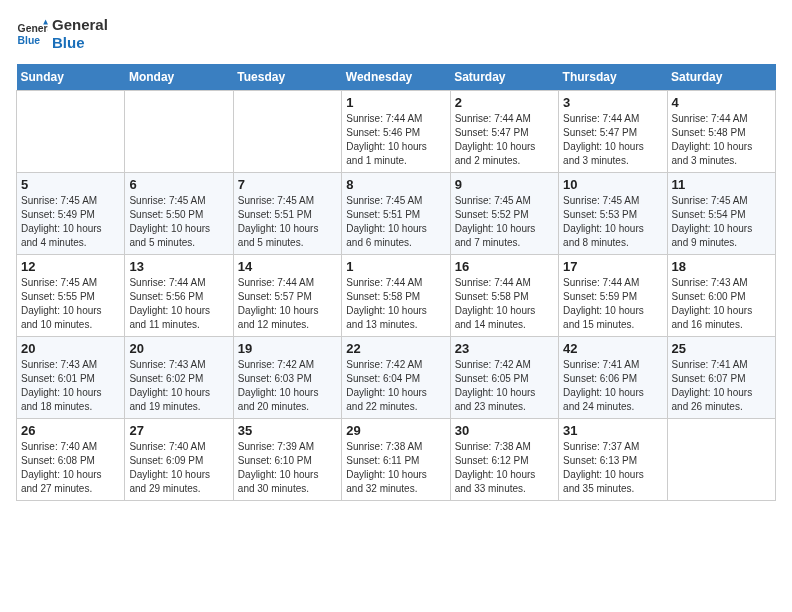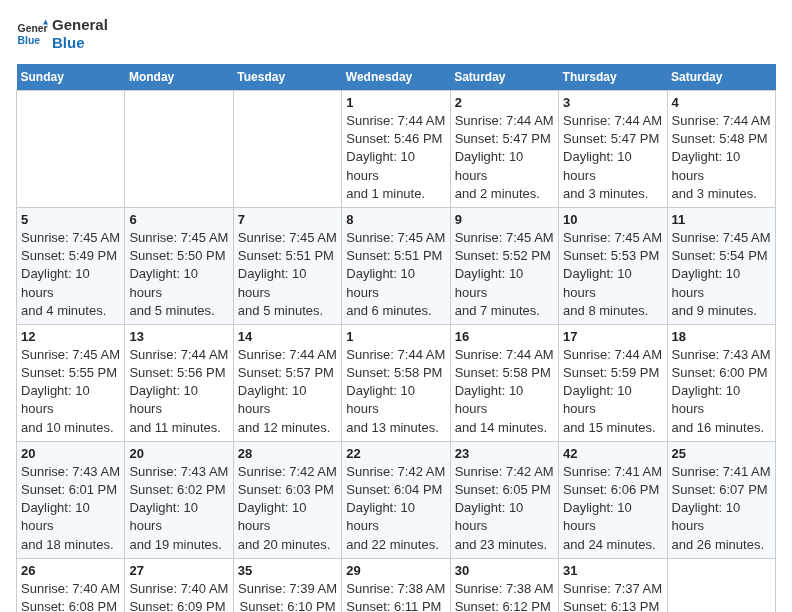--- a/index.html
+++ b/index.html
@@ -64,21 +64,21 @@
     }
     .day-num {
       font-weight: bold;
       font-size: 13px;
       margin-bottom: 2px;
       color: #222;
     }
     .day-info {
       color: #333;
       line-height: 1.4;
-      font-size: 13px;
+      font-size: 10px;
     }
     td.empty { background: #fff; }
     tbody tr:nth-child(even) td.empty { background: #f5f8fc; }
   </style>
 </head>
 <body>
 
 <div class="header">
   <div class="logo">
     <svg class="logo-icon" viewBox="0 0 40 40" xmlns="http://www.w3.org/2000/svg">
@@ -254,21 +254,21 @@
 and 18 minutes.</div>
         </td>
         <td>
           <div class="day-num">20</div>
           <div class="day-info" style="white-space: pre-line;">Sunrise: 7:43 AM
 Sunset: 6:02 PM
 Daylight: 10 hours
 and 19 minutes.</div>
         </td>
         <td>
-          <div class="day-num">28</div>
+          <div class="day-num">19</div>
           <div class="day-info" style="white-space: pre-line;">Sunrise: 7:42 AM
 Sunset: 6:03 PM
 Daylight: 10 hours
 and 20 minutes.</div>
         </td>
         <td>
           <div class="day-num">22</div>
           <div class="day-info" style="white-space: pre-line;">Sunrise: 7:42 AM
 Sunset: 6:04 PM
 Daylight: 10 hours
@@ -306,21 +306,21 @@
         </td>
         <td>
           <div class="day-num">27</div>
           <div class="day-info" style="white-space: pre-line;">Sunrise: 7:40 AM
 Sunset: 6:09 PM
 Daylight: 10 hours
 and 29 minutes.</div>
         </td>
         <td>
           <div class="day-num">35</div>
-          <div class="day-info" style="white-space: pre-line; text-align: center;">Sunrise: 7:39 AM
+          <div class="day-info" style="white-space: pre-line;">Sunrise: 7:39 AM
 Sunset: 6:10 PM
 Daylight: 10 hours
 and 30 minutes.</div>
         </td>
         <td>
           <div class="day-num">29</div>
           <div class="day-info" style="white-space: pre-line;">Sunrise: 7:38 AM
 Sunset: 6:11 PM
 Daylight: 10 hours
 and 32 minutes.</div>

